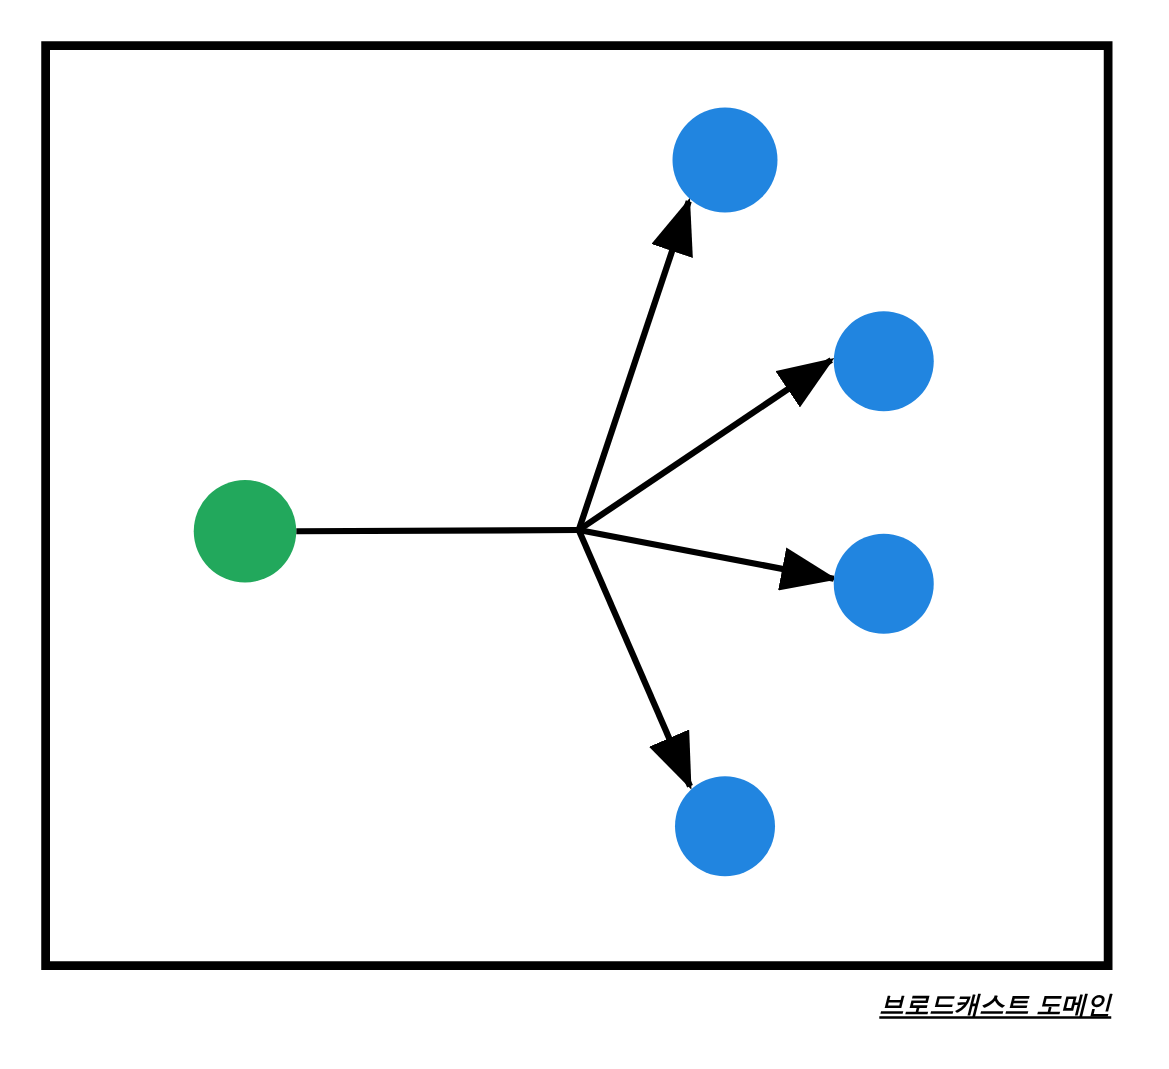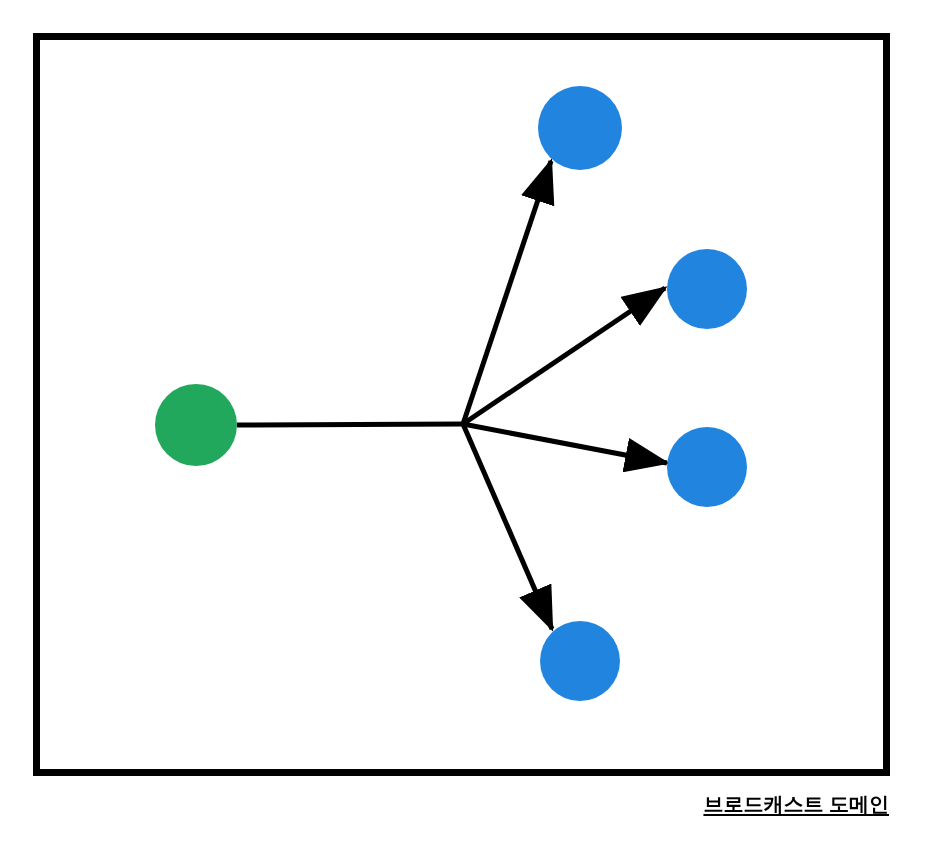--- a/index.html
+++ b/index.html
@@ -10,20 +10,21 @@
   }
   body {
     font-family: "Liberation Sans", "DejaVu Sans", sans-serif;
   }
   #canvas {
     position: relative;
     width: 935px;
     height: 855px;
     background: #ffffff;
     overflow: hidden;
+    font-style: italic;
   }
   #diagram-svg {
     position: absolute;
     left: 0;
     top: 0;
     width: 935px;
     height: 855px;
     display: block;
   }
   .caption {

